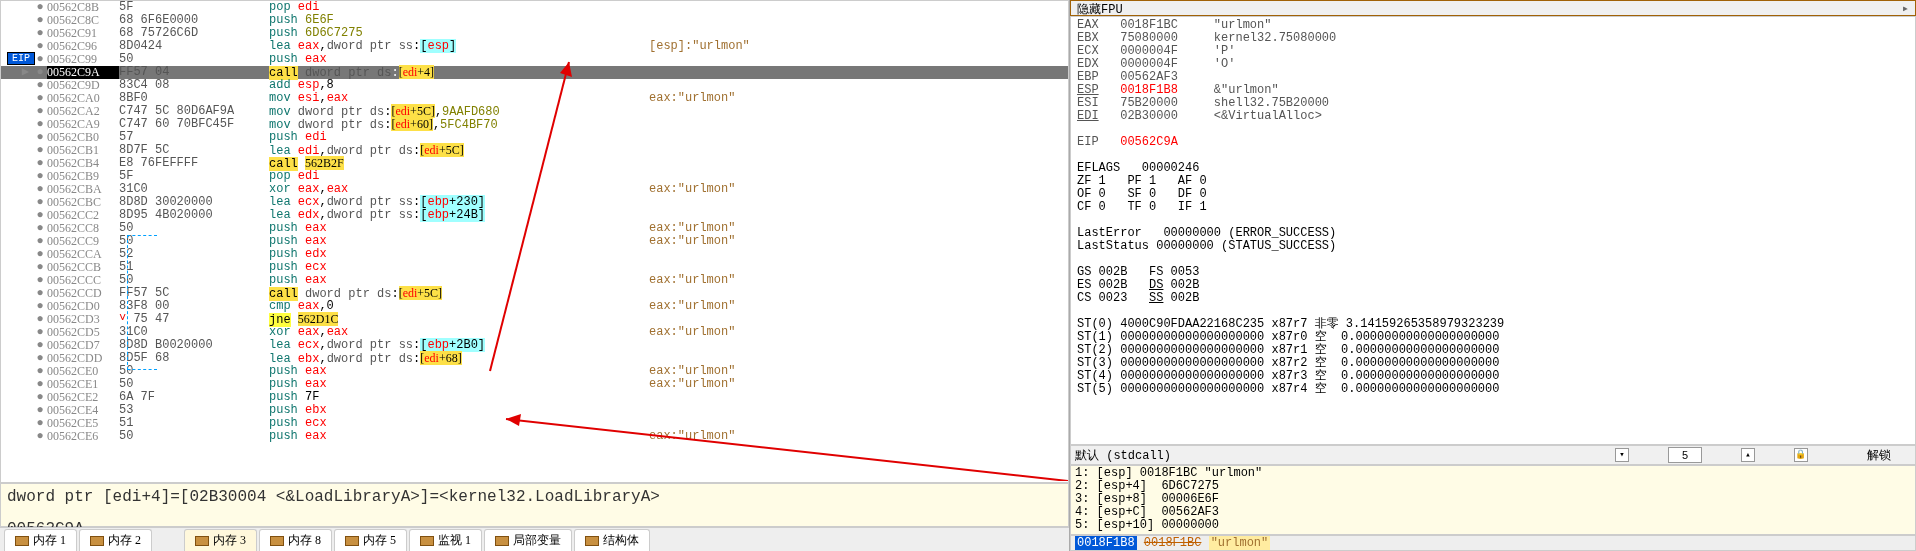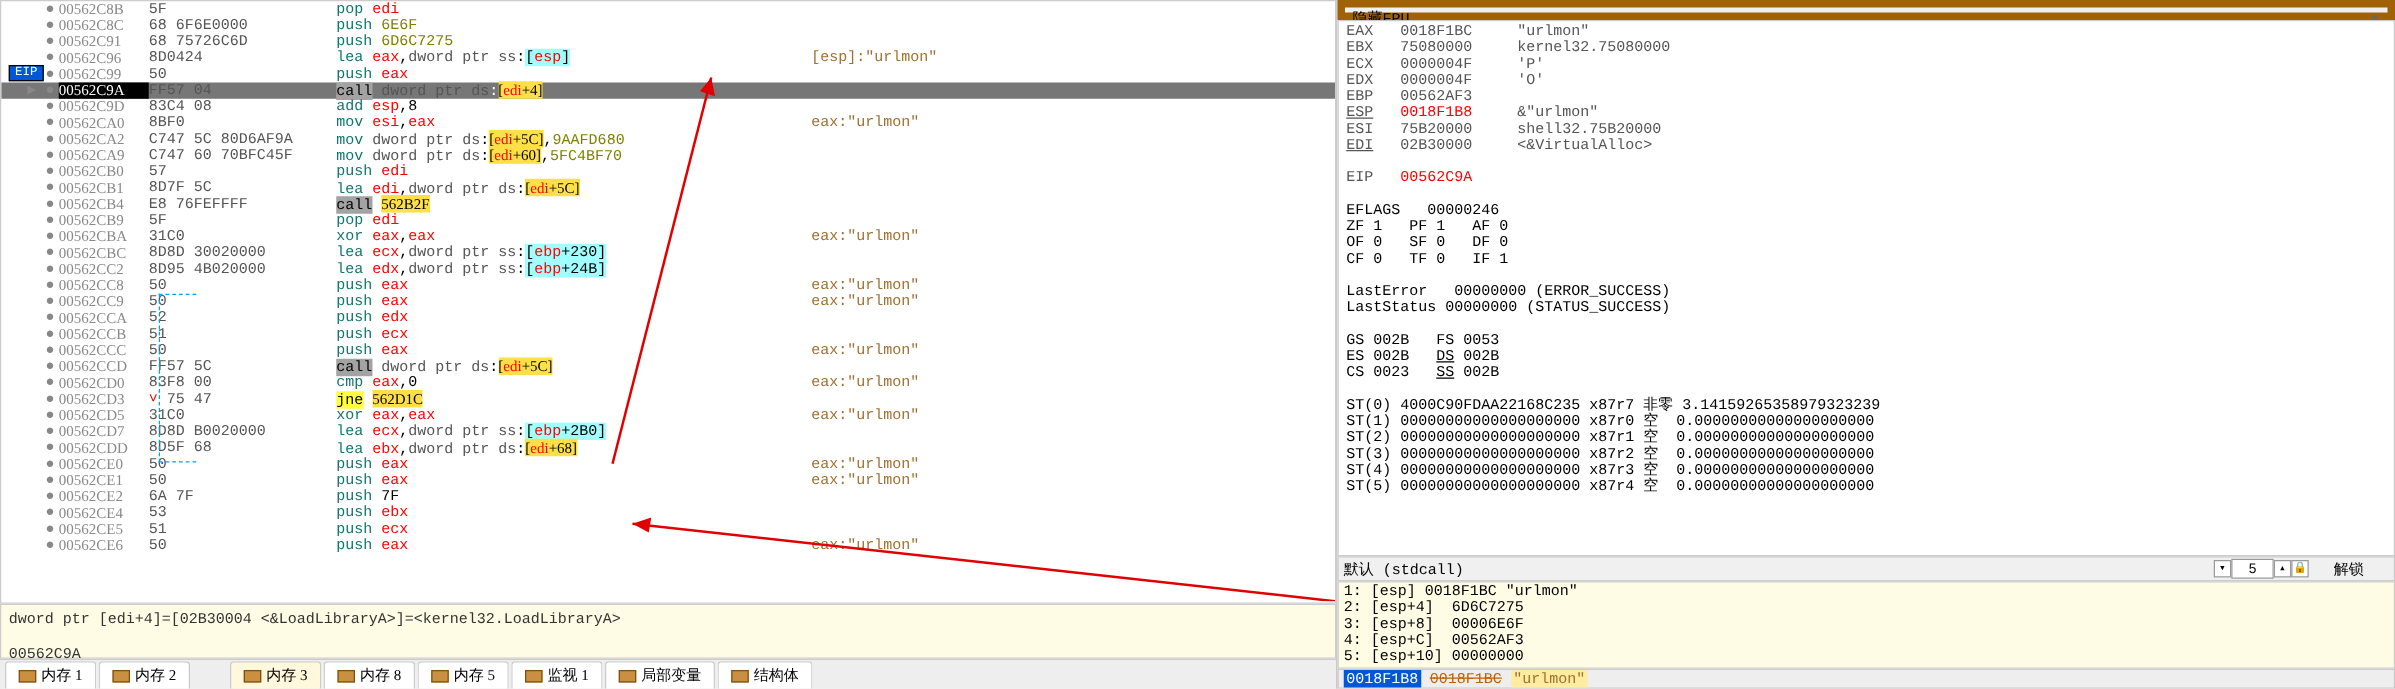--- a/index.html
+++ b/index.html
@@ -19,61 +19,61 @@
 .disasm { flex:1; background:#fff; overflow:hidden; position:relative; border:1px solid #ccc; }
 .disasm-row { display:flex; height:13px; line-height:13px; white-space:pre; }
 .disasm-row.current { background:#777; color:#fff; }
 .col-eip { width:32px; text-align:right; padding-right:4px; color:#888; }
 .col-bp { width:14px; text-align:center; color:#888; }
 .col-addr { width:72px; color:#888;font-family:Liberation Serif, serif; }
 .current .col-addr { background:#000; color:#fff; }
 .col-bytes { width:150px; color:#555; }
 .col-inst { width:380px; }
 .col-comment { color:#a07030; }
-.mnem-call { background:#a3a3a3; color:#000; }
+.mnem-call { background:#fde047; color:#000; }
 .mnem-jne  { background:#ffff40; color:#000; }
 .op-blue { color:#0f766e; }
 .op-red  { color:#f00; }
 .op-imm  { color:#808000; }
 .op-mem  { background:#fde047; color:#000;font-family:Liberation Serif, serif; }
 .op-memcy { background:#a0ffff; color:#000; }
 .op-gray { color:#555; }
 .eip-label {
   position:absolute; left:6px; top:51px;
   background:#0058d8; color:#fff; font-size:10px;
   padding:0 4px; border:1px solid #000;
 }
 .jump-lines {
   position:absolute; left:126px; top:234px; width:30px; height:135px;
   border-left:1px dashed #00a0ff; border-top:1px dashed #00a0ff; border-bottom:1px dashed #00a0ff;
 }
 
 
-.info-strip { height:44px; background:#fffce6; border:1px solid #ccc; padding:4px 6px; font-size:12px; color:#333; }
+.info-strip { height:44px; background:#fffce6; border:1px solid #ccc; padding:4px 6px; font-size:16px; color:#333; }
 .info-strip .addrline { margin-top:14px; }
 
 
 svg.arrows { position:absolute; left:0; top:0; width:1070px; height:480px; pointer-events:none; }
 
 
 .tabs { height:24px; background:#eee; display:flex; align-items:flex-end; gap:2px; padding-left:4px; border-top:1px solid #ccc;font-family:Liberation Serif, serif; }
 .tab { display:flex; align-items:center; gap:4px; padding:2px 10px; font-size:12px; background:#fff; border:1px solid #ccc; border-bottom:none; border-radius:3px 3px 0 0; cursor:pointer; }
 .tab .ico { width:14px; height:10px; background:#c89040; border:1px solid #805010; }
 .tab.active { background:#fff8dc;margin-left:30px; }
 
 
-.reg-title { height:16px; background:#f0f0f0; padding:0 6px; font-size:12px; cursor:pointer; border:6px solid #a16207; }
+.reg-title { height:16px; background:#f0f0f0; padding:0 6px; font-size:12px; cursor:pointer; border:1px solid #a16207; }
 .reg-title span.caret { float:right; color:#666; }
 .reg-pane { flex:1; background:#fff; border:1px solid #ccc; padding:2px 6px; font-size:12px; line-height:13px; white-space:pre; overflow:hidden; }
 .reg-pane .rname { color:#555; }
 .reg-pane .rval  { color:#555; }
 .reg-pane .red   { color:#f00; }
 .reg-pane .under { text-decoration:underline; }
 
-.stack-title { height:20px; background:#f0f0f0; display:flex; align-items:center; padding:0 4px; border:1px solid #ccc; }
+.stack-title { height:20px; background:#f0f0f0; display:flex; align-items:center; padding:0 4px; border:1px solid #ccc;gap:39px; }
 .stack-title .lbl { flex:1; font-size:12px; }
 .stack-title .spin { width:34px; height:16px; border:1px solid #999; font-size:11px; text-align:center; }
 .stack-title .btn { width:14px; height:14px; border:1px solid #999; background:#fff; font-size:9px; text-align:center; line-height:12px; cursor:pointer; }
 .stack-title .unlock { font-size:12px; padding:0 20px; }
 
 .stack-pane { height:70px; background:#fffce6; border:1px solid #ccc; padding:1px 4px; font-size:12px; line-height:13px; white-space:pre; }
 
 .mem-strip { height:16px; background:#eee; border:1px solid #ccc; display:flex; align-items:center; font-size:12px; padding:0 4px; }
 .mem-strip .addr-sel { background:#0058d8; color:#fff; padding:0 2px; }
 .mem-strip .str { color:#a07030; background:#ffeca0; padding:0 2px; }

